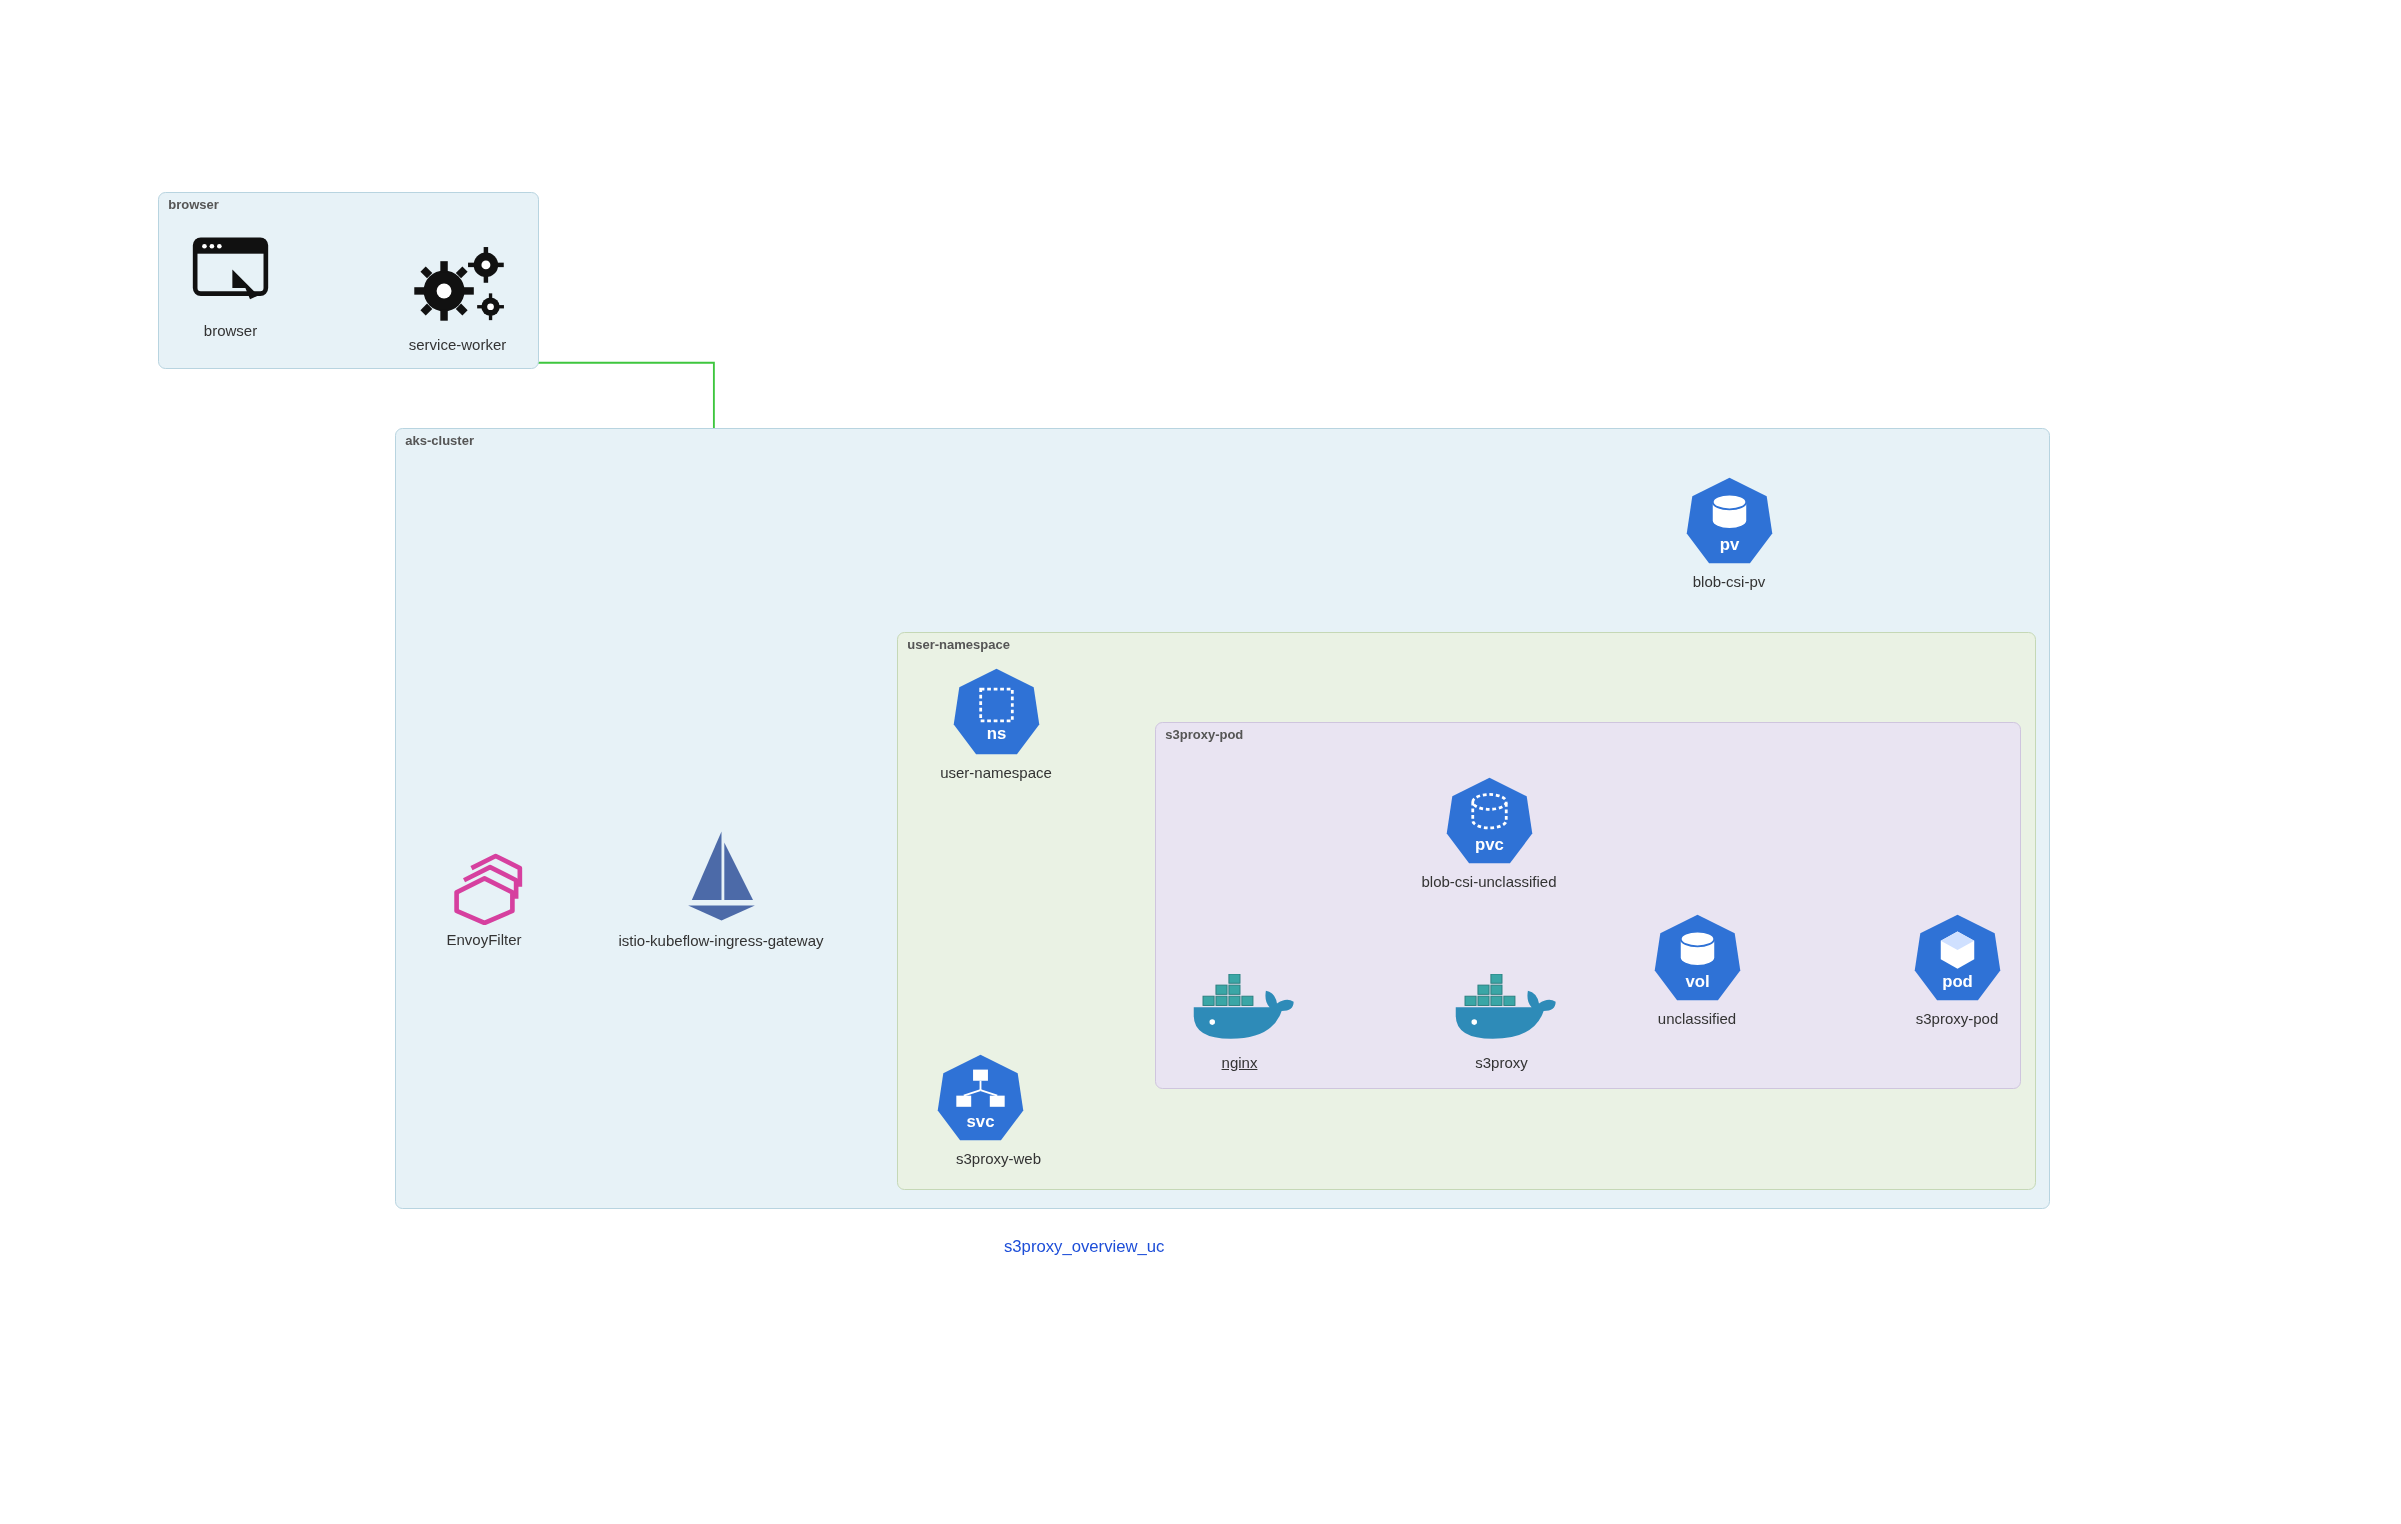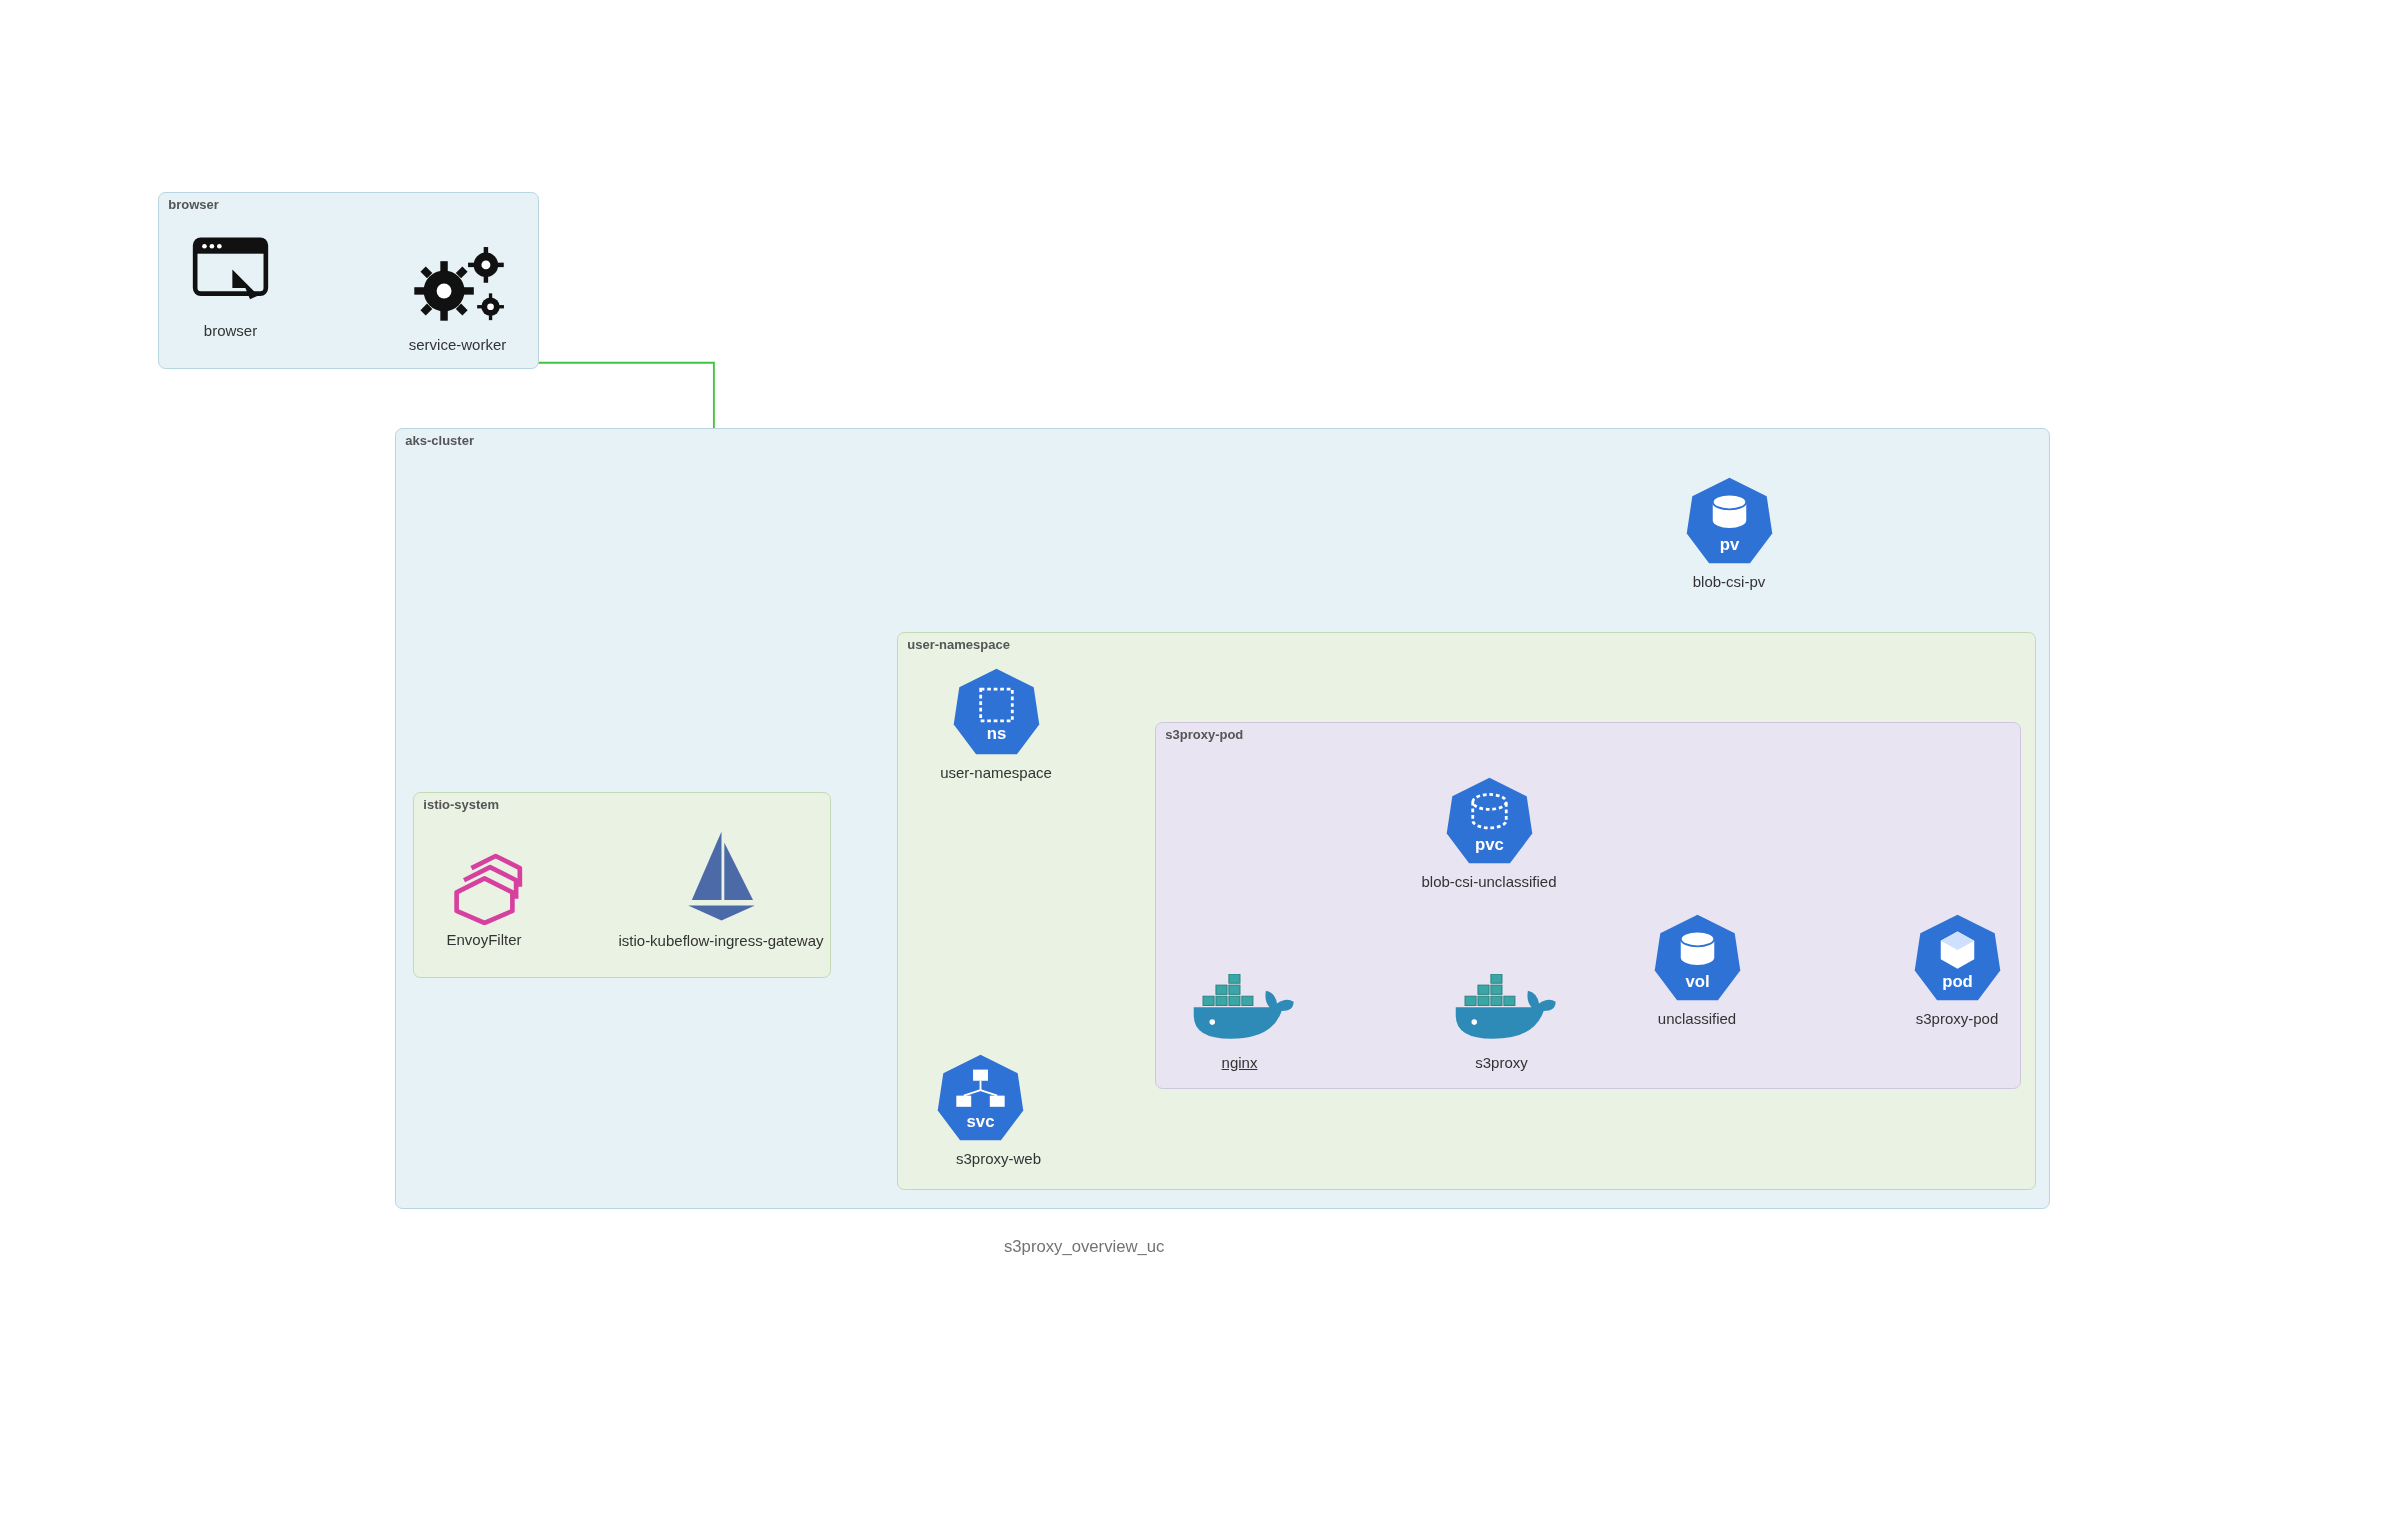--- a/index.html
+++ b/index.html
@@ -58,21 +58,21 @@
   .edge-label {
     position: absolute;
     font-size: 14px;
     color: #333;
     background: transparent;
     white-space: nowrap;
   }
   .caption {
     position: absolute;
     font-size: 16.7px;
-    color: #737373;
+    color: #1d4ed8;
   }
   svg.edges {
     position: absolute;
     left: 0; top: 0;
     width: 2401px;
     height: 1525px;
     pointer-events: none;
   }
   .hex-text {
     font-family: inherit;
@@ -134,23 +134,20 @@
   <div class="edge-label" style="left:1613px; top:844px;">binds</div>
 
   <div class="group group-blue" style="left:158px; top:192px; width:381px; height:177px;">
     <div class="group-label">browser</div>
   </div>
 
   <div class="group group-blue" style="left:395px; top:428px; width:1655px; height:781px;">
     <div class="group-label">aks-cluster</div>
   </div>
 
-  <div class="group group-green" style="left:413px; top:792px; width:418px; height:186px;">
-    <div class="group-label">istio-system</div>
-  </div>
 
   <div class="group group-green" style="left:897px; top:632px; width:1139px; height:558px;">
     <div class="group-label">user-namespace</div>
   </div>
 
   <div class="group group-purple" style="left:1155px; top:722px; width:866px; height:367px;">
     <div class="group-label">s3proxy-pod</div>
   </div>
 
   <div class="node" style="left:184px; top:223px; width:93px;">

